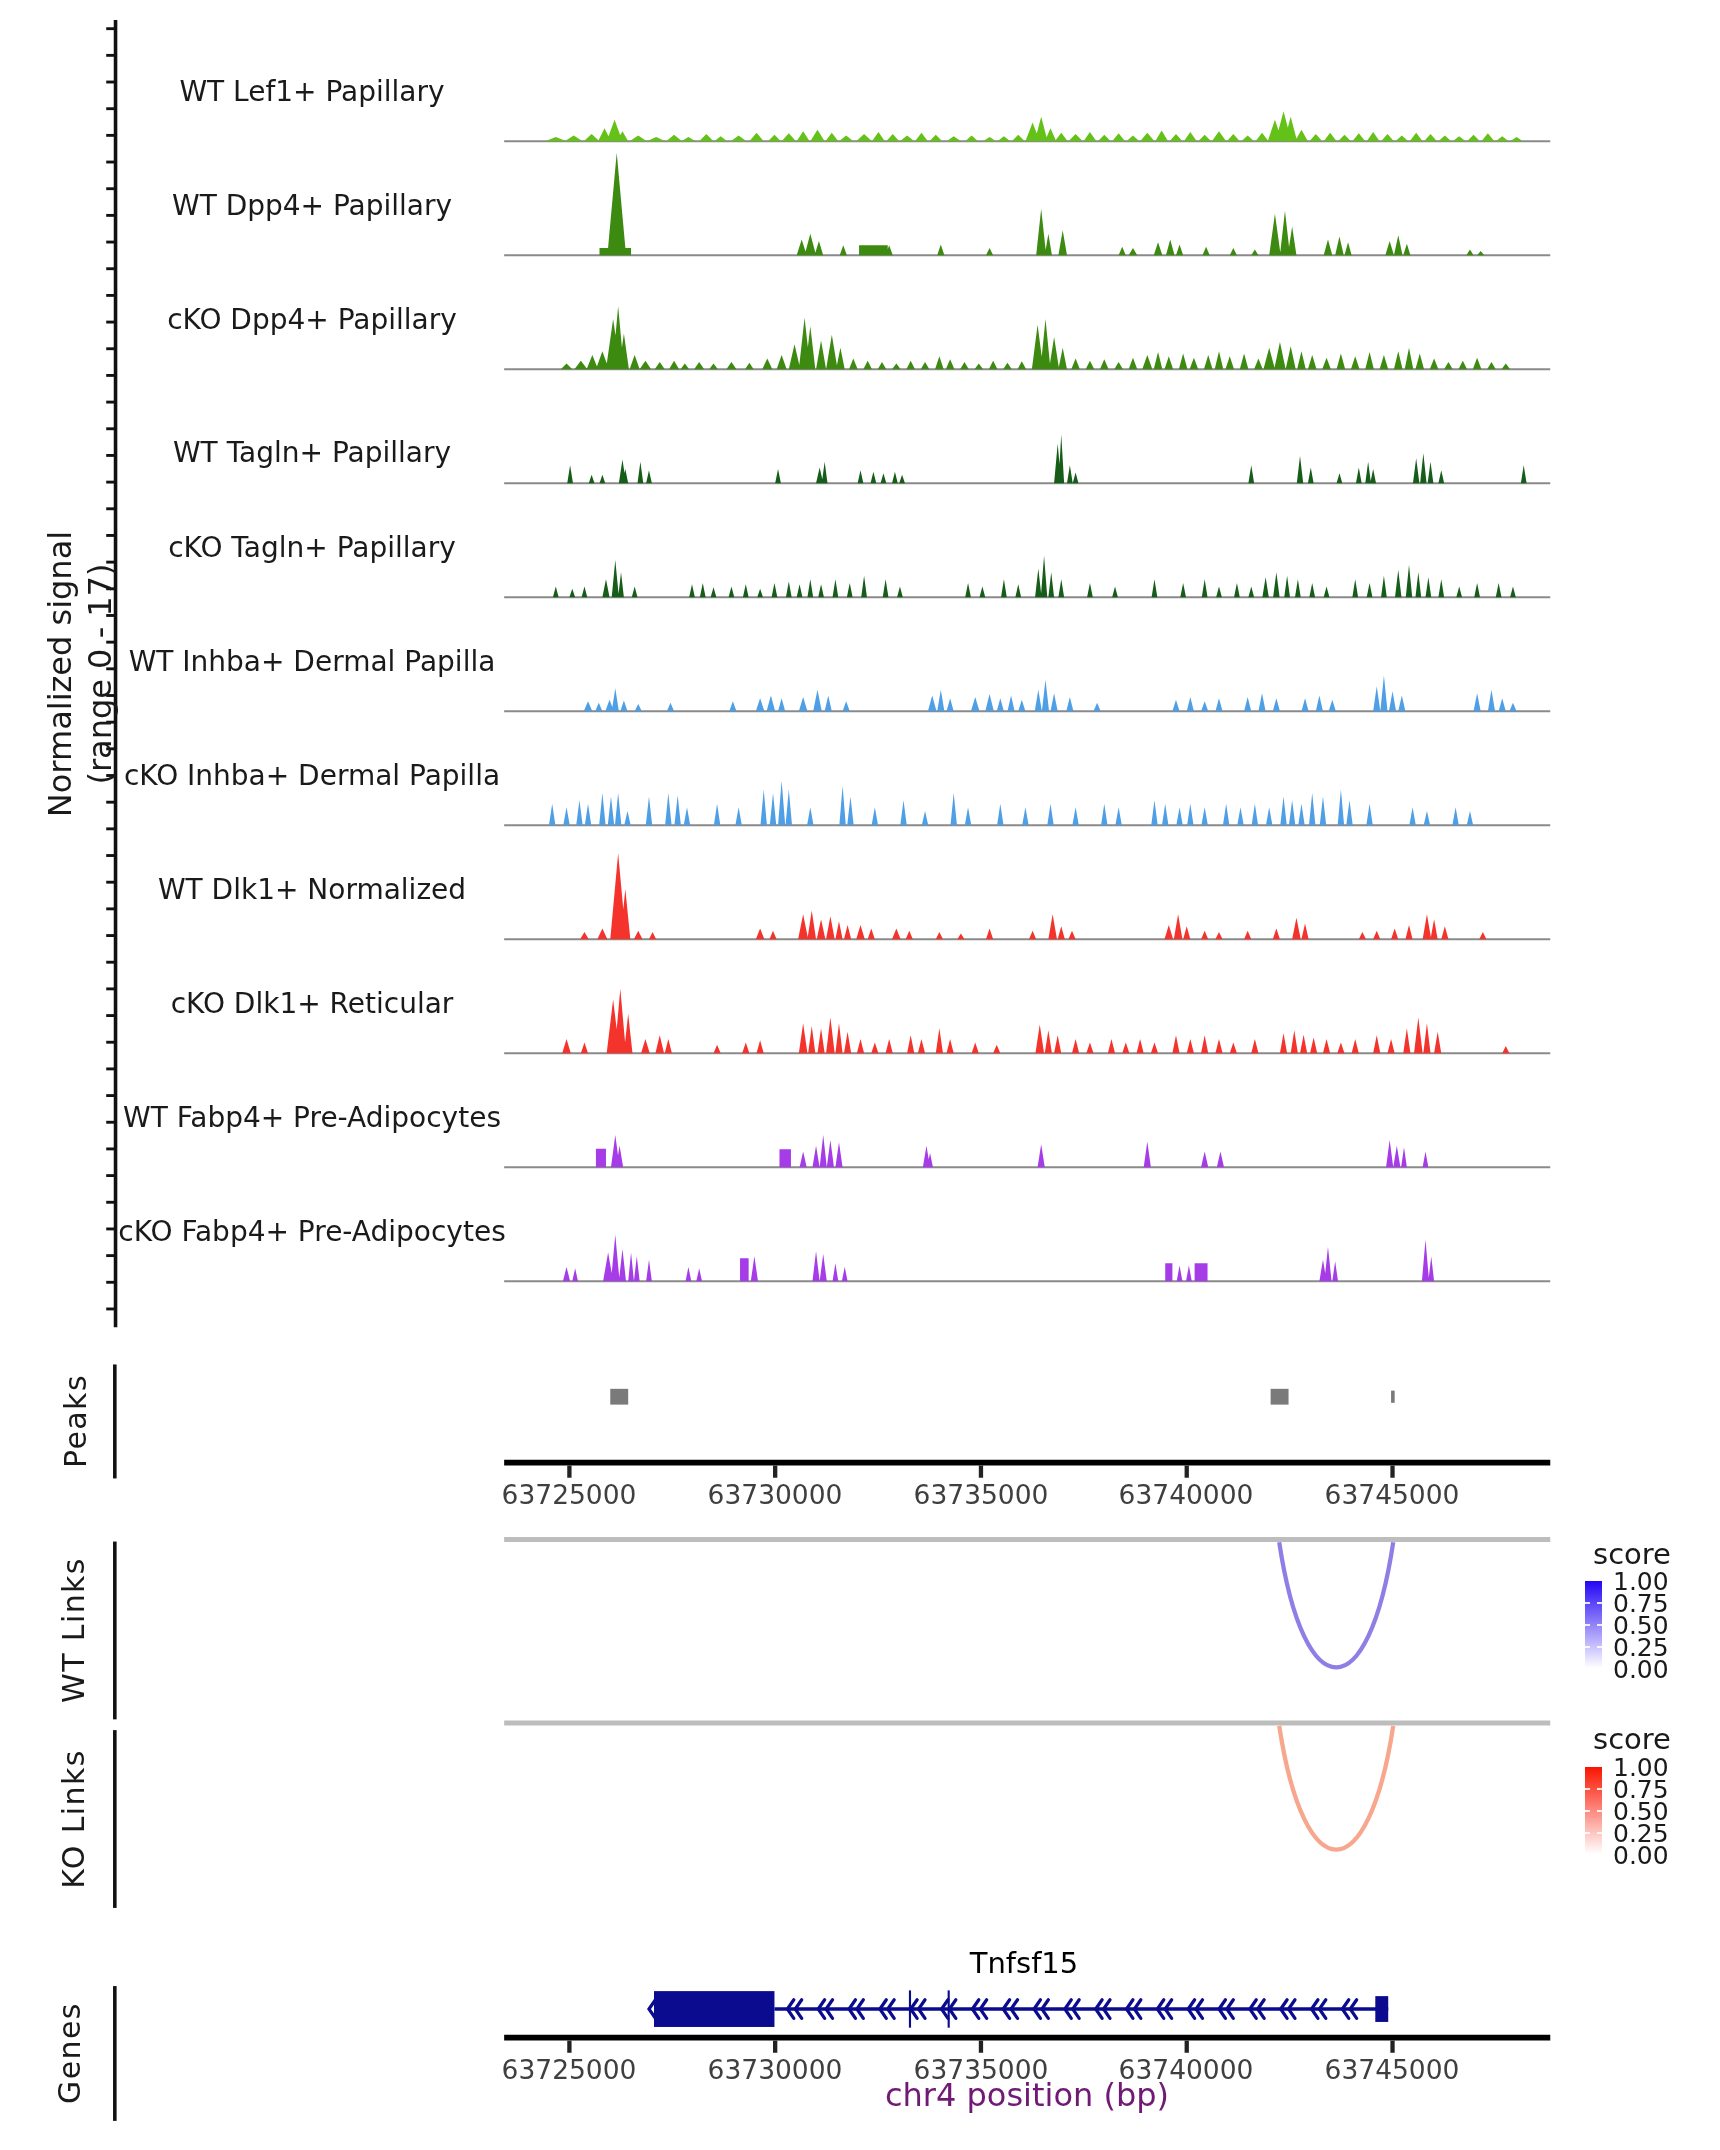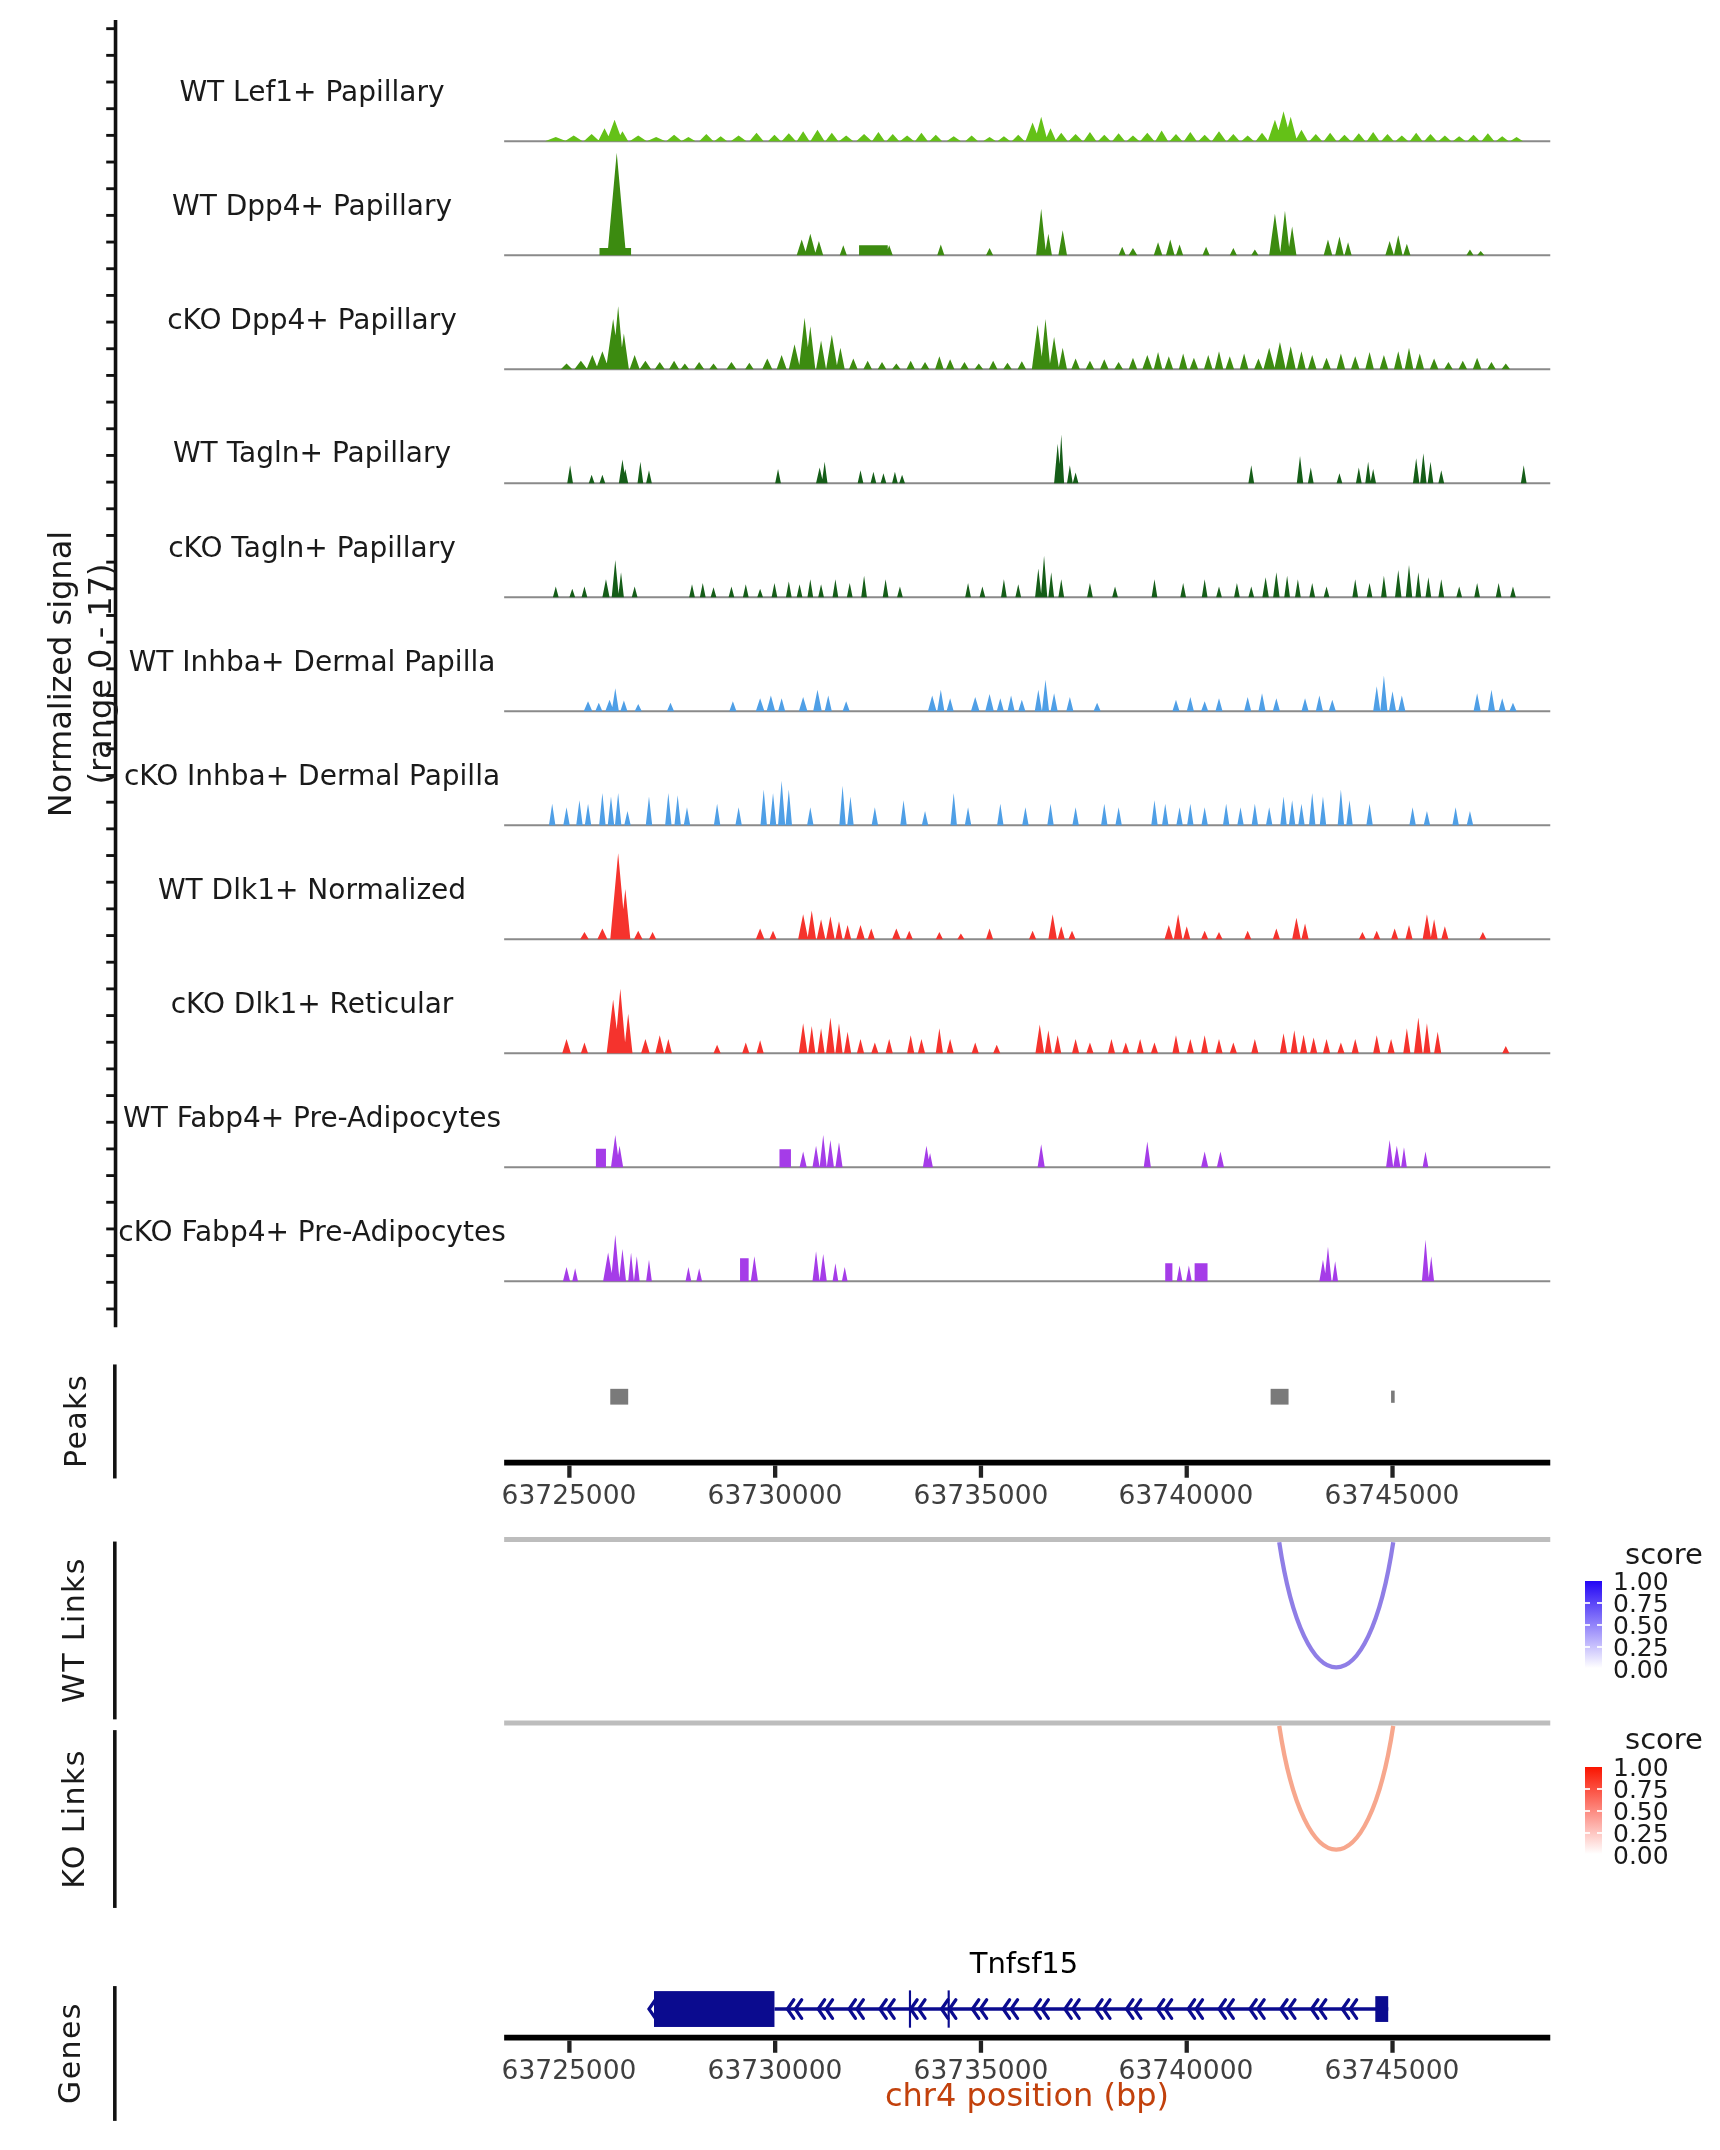--- a/index.html
+++ b/index.html
@@ -7,23 +7,23 @@
     position:relative;width:1721px;height:2151px;background:#ffffff;overflow:hidden;
     font-family:"DejaVu Sans","Liberation Sans",sans-serif;
   }
   #gfx{position:absolute;left:0;top:0;}
   .txt{position:absolute;transform:translate(-50%,-50%);white-space:nowrap;color:#1a1a1a;}
   .track-label{font-size:28px;}
   .tick-label{font-size:26.5px;color:#3f3f3f;}
   .rot{transform:translate(-50%,-50%) rotate(-90deg);}
   .section-label{font-size:30px;letter-spacing:1.4px;}
   .yaxis-label{font-size:32px;text-align:center;line-height:1.25;}
-  .axis-title{font-size:32px;color:#c2410c;}
+  .axis-title{font-size:32px;color:#701a75;}
   .gene-name{font-size:29px;color:#000;}
-  .score-title{font-size:29px;margin-left:32px;}
+  .score-title{font-size:29px;}
   .legend-num{position:absolute;transform:translate(0,-50%);font-size:25px;white-space:nowrap;color:#1a1a1a;}
   .legend-bar{position:absolute;width:16.5px;}
   .legend-dash{position:absolute;height:2.2px;width:5px;background:#ffffff;opacity:.85;}
 </style>
 </head>
 <body>
 
 <div id="figure">
   <svg id="gfx" width="1721" height="2151" viewBox="0 0 2400 3000">
       <line x1="161" y1="28" x2="161" y2="1851" stroke="#111" stroke-width="5"></line>

